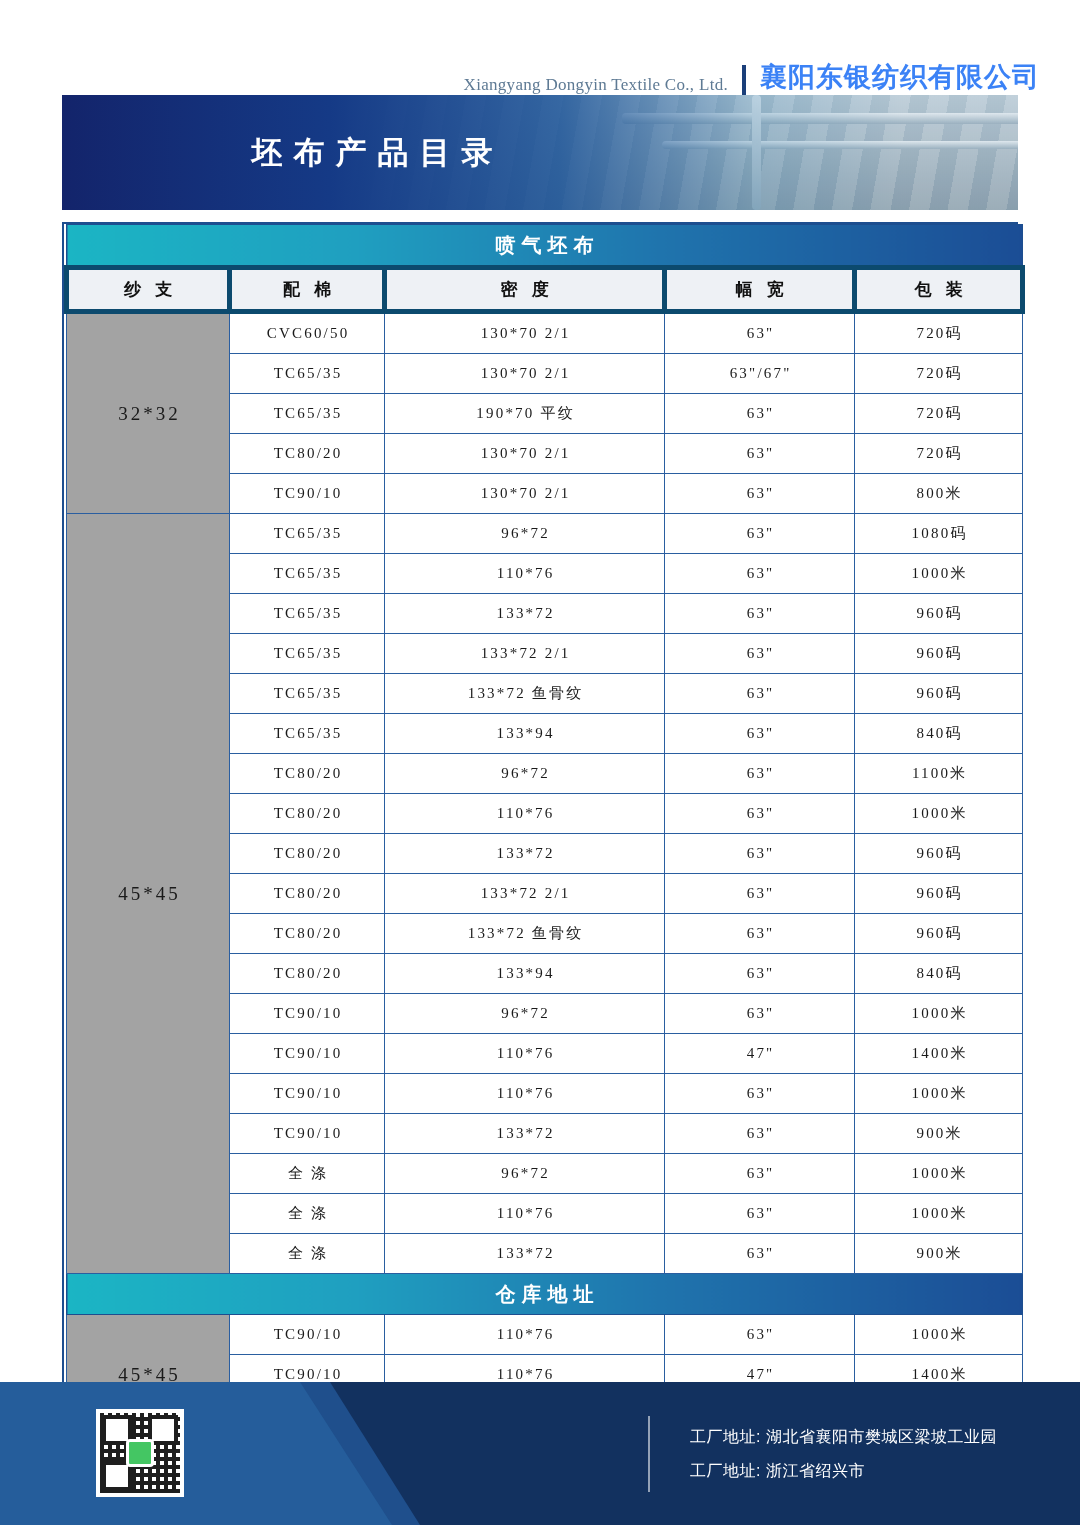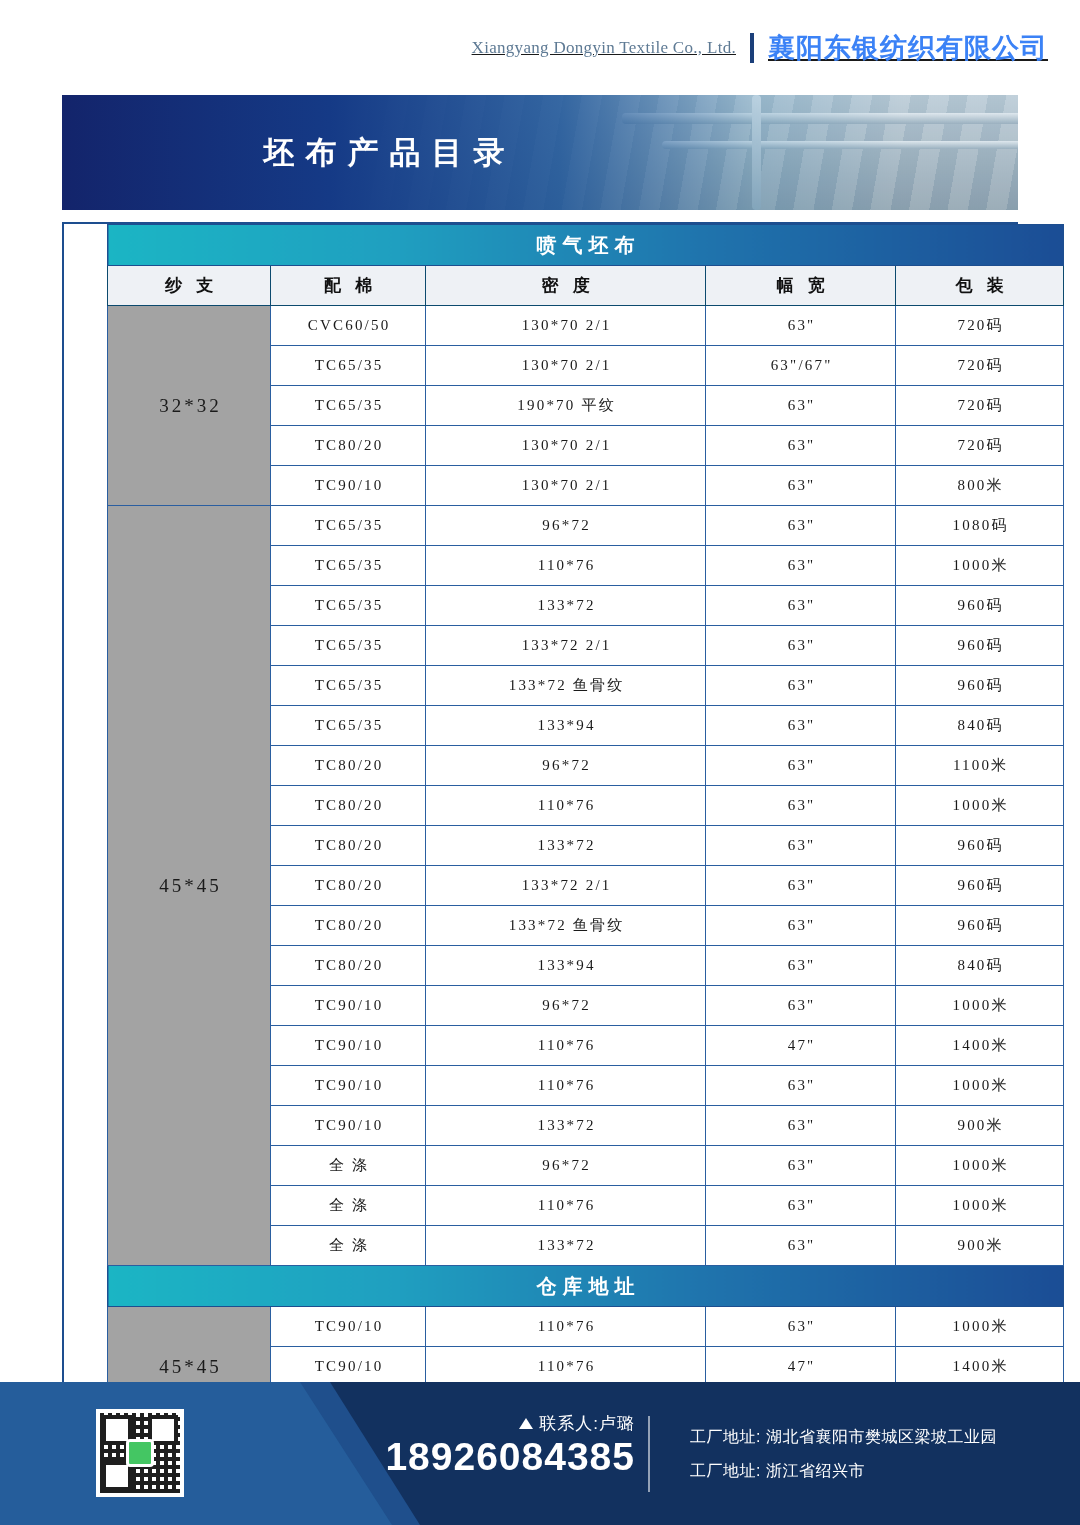--- a/index.html
+++ b/index.html
@@ -13,25 +13,24 @@
     font-family: "Liberation Sans", sans-serif;
     color: #1a1a1a;
     position: relative;
     overflow: hidden;
   }
 
   
   .header {
     height: 95px;
     display: flex;
-    align-items: center;
+    align-items: flex-end;
     justify-content: flex-end;
-    padding-right: 32px;
+    padding-right: 40px;
     box-sizing: border-box;
-    text-decoration: underline;
   }
   .company-en {
     font-size: 17px;
     color: #5e7a94;
     letter-spacing: 0.3px;
     font-family: "Liberation Serif", serif;
     padding-right: 14px;
   }
   .vbar {
     width: 4px;
@@ -68,39 +67,38 @@
     background: linear-gradient(180deg,#e7eef3,#9eb3c1);
     border-radius: 4px;
   }
   .banner-overlay {
     position: absolute;
     inset: 0;
     background: linear-gradient(90deg, #13246b 0%, #153a86 28%, rgba(23,80,150,0.82) 52%, rgba(40,120,170,0.22) 72%, rgba(90,150,180,0.02) 88%);
   }
   .banner-title {
     position: absolute;
-    left: 12px; top: 0;
+    left: 0; top: 0;
     width: 620px;
     height: 115px;
     display: flex;
     align-items: center;
     justify-content: center;
     color: #ffffff;
     font-size: 31px;
     font-weight: bold;
     letter-spacing: 11px;
     text-indent: 11px;
   }
 
   
   .table-wrap {
     margin: 12px 62px 0 62px;
     border: 2px solid #1d4e8f;
     box-sizing: border-box;
-    padding-left: 43px;
   }
   table {
     border-collapse: collapse;
     width: 100%;
     table-layout: fixed;
   }
   col.c1 { width: 163px; }
   col.c2 { width: 155px; }
   col.c3 { width: 280px; }
   col.c4 { width: 190px; }
@@ -118,21 +116,21 @@
     border: 1px solid #1d4e8f;
   }
   .head-row td {
     background: #eef1f5;
     font-size: 17px;
     font-weight: bold;
     letter-spacing: 5px;
     text-indent: 5px;
     text-align: center;
     height: 37px;
-    border: 1px solid #0c4a6e;
+    border: 5px solid #0c4a6e;
     color: #111;
   }
   tbody td {
     border: 1px solid #2a5ea0;
     height: 37px;
     text-align: center;
     font-size: 15px;
     letter-spacing: 2.2px;
     text-indent: 2.2px;
     color: #1a1a1a;
@@ -480,27 +478,20 @@
 
   <div class="qr">
     <div class="qr-inner">
       <span class="qr-eye tl"></span>
       <span class="qr-eye tr"></span>
       <span class="qr-eye bl"></span>
       <span class="qr-center"></span>
     </div>
   </div>
 
-  <div class="contact-block">
-    <div class="contact-name">
-      <span class="tri"></span>
-      <span>联系人:卢璐</span>
-    </div>
-    <div class="phone">18926084385</div>
-  </div>
 
   <div class="divider-v"></div>
 
   <div class="addr">
     <div>
       <span class="lbl">工厂地址:</span>
       <span>湖北省襄阳市樊城区梁坡工业园</span>
     </div>
     <div>
       <span class="lbl">工厂地址:</span>

